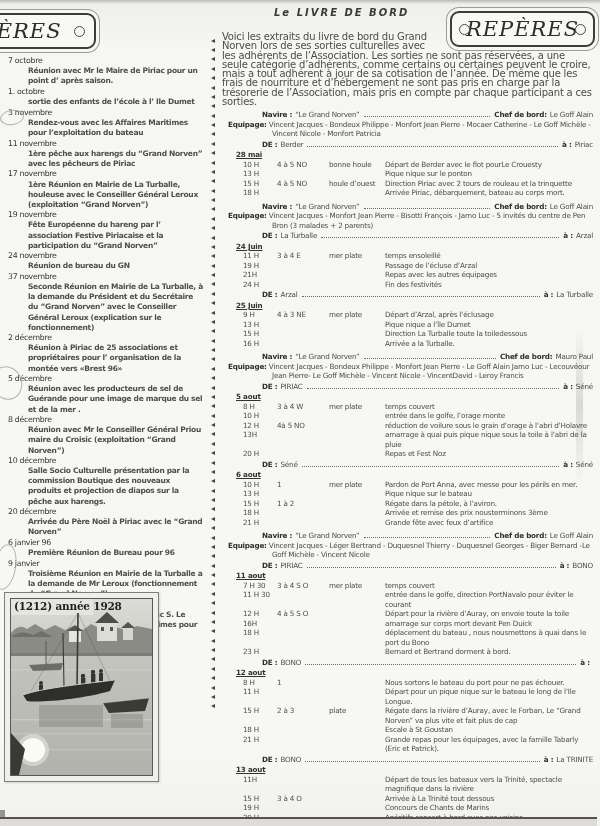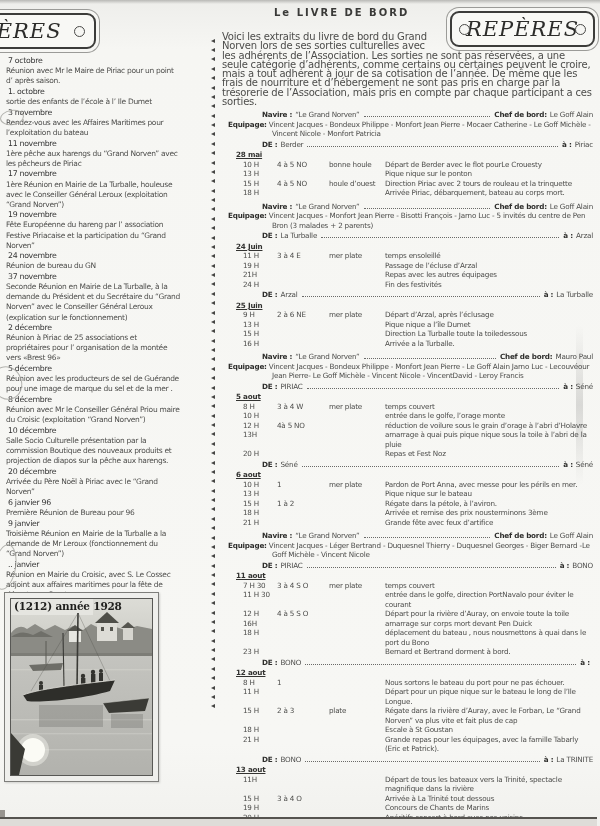--- a/index.html
+++ b/index.html
@@ -19,40 +19,40 @@
   .badge-left{left:-86px;top:13px;width:182px;height:36px;}
   .badge-left .hole{right:9px;}
   .badge-right{left:450px;top:11px;width:145px;height:36px;}
   .badge-right .hole.l{left:7px;}
   .badge-right .hole.r{right:7px;}
   
   .timeline{position:absolute;left:6px;top:56px;width:200px;font-size:7.5px;
         letter-spacing:-0.3px;line-height:10.1px;color:#4e4e4c;}
   .tl-item{margin-bottom:0.6px;}
   .tl-date{color:#343434;margin-left:2px;font-size:7.8px;}
-  .tl-text{width:176px;}
+  .tl-text{margin-left:22px;width:176px;font-weight:bold;}
   .pen{position:absolute;border:1.2px solid #a3a39e;border-radius:50%;opacity:.8;}
   .pen1{left:0;top:110px;width:22px;height:13px;transform:rotate(-8deg);}
   .pen2{left:-8px;top:366px;width:28px;height:32px;transform:rotate(-20deg);}
   .pen3{left:-6px;top:544px;width:20px;height:44px;transform:rotate(10deg);}
   
   .photo{position:absolute;left:4px;top:592px;width:155px;height:190px;box-sizing:border-box;
         border:1px solid #7e7e7b;background:#efefec;padding:5px;box-shadow:1px 1px 2px rgba(0,0,0,.15);}
   .photo-inner{position:relative;width:100%;height:100%;box-sizing:border-box;border:1px solid #58585520;
         border:1px solid #585855;background:#cfcfca;overflow:hidden;}
   .photo-inner svg{position:absolute;inset:0;width:100%;height:100%;}
   .photo-caption{position:absolute;top:1px;left:3px;font-family:"DejaVu Serif",serif;
         font-weight:bold;font-size:10.5px;color:#1f1f1d;letter-spacing:-0.2px;z-index:2;}
   
   .separator{position:absolute;left:211px;top:36px;width:8px;display:flex;flex-direction:column;}
   .mark{width:0;height:0;border-right:4.5px solid #454543;border-top:2.4px solid transparent;
         border-bottom:2.4px solid transparent;margin:2.7px 0;}
   
   .log{position:absolute;left:222px;top:0;width:371px;}
-  .log-title{margin:7px 0 0 52px;font-size:10px;font-weight:bold;letter-spacing:2px;color:#3a3a38;}
+  .log-title{margin:7px 0 0 52px;font-size:10px;font-weight:bold;letter-spacing:2px;color:#3a3a38;font-style:italic;}
   .intro{margin-top:14px;font-size:10px;letter-spacing:-0.2px;line-height:9.3px;color:#4c4c4a;}
   .badge-spacer{float:right;width:152px;height:14px;}
   .block{margin-top:4px;font-size:7.2px;letter-spacing:-0.2px;line-height:9.5px;}
   .b{font-weight:bold;color:#2e2e2c;}
   .line-navire,.line-de{display:flex;align-items:baseline;padding-left:40px;}
   .line-navire{margin-top:3px;}
   .ship,.chef,.toport,.fromport{margin-left:3px;white-space:nowrap;color:#4c4c4a;}
   .leader{flex:1;border-bottom:1.5px dotted #6a6a68;margin:0 4px 2px 4px;min-width:20px;}
   .equipage{padding-left:50px;text-indent:-44px;color:#4c4c4a;}
   .line-de{margin-top:1px;}
@@ -401,21 +401,21 @@
                   <span class="fromport">Arzal</span>
                   <span class="leader"></span>
                   <span class="b">à :</span>
                   <span class="toport">La Turballe</span>
                 </div>
                 <div class="leg-date">25 Juin</div>
                 <div>
 
                 <div class="row">
                       <span class="time">9 H</span>
-                      <span class="wind">2 à 6 NE</span>
+                      <span class="wind">4 à 3 NE</span>
                       <span class="sea">mer plate</span>
                       <span class="desc">Départ d’Arzal, après l’éclusage</span>
                     </div>
                 <div class="row">
                       <span class="time">13 H</span>
                       <span class="wind"></span>
                       <span class="sea"></span>
                       <span class="desc">Pique nique a l’île Dumet</span>
                     </div>
                 <div class="row">

